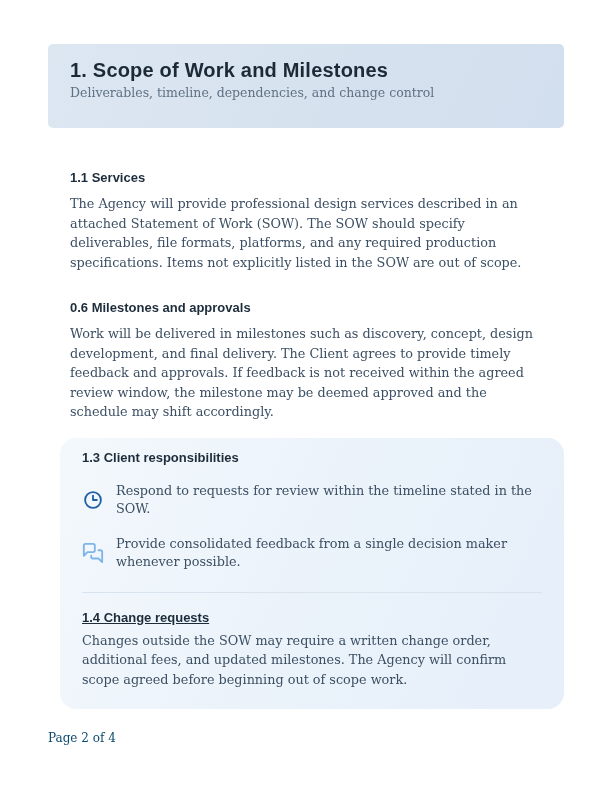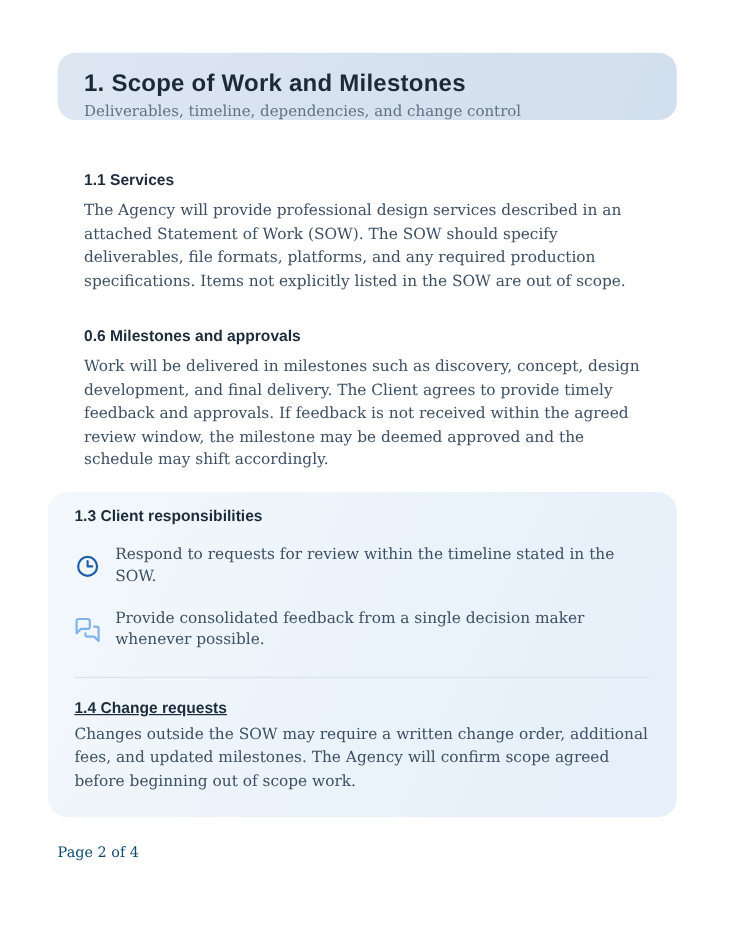--- a/index.html
+++ b/index.html
@@ -9,22 +9,22 @@
     height: 792px;
     background: #ffffff;
     font-family: "Liberation Sans", sans-serif;
     overflow: hidden;
   }
   .page { width: 612px; height: 792px; position: relative; }
 
   
   .header-card {
     margin: 44px 48px 0 48px;
-    height: 56px;
-    border-radius: 15px;
+    height: 84px;
+    border-radius: 5px;
     background: linear-gradient(115deg, #dde7f2 0%, #d5e1ee 60%, #d2dfee 100%);
     padding: 14px 22px 0 22px;
   }
   .page-title {
     margin: 0;
     font-family: "Liberation Sans", sans-serif;
     font-weight: bold;
     font-size: 20px;
     line-height: 24px;
     letter-spacing: 0.2px;
@@ -50,21 +50,21 @@
   .body-text {
     margin-top: 9px;
     font-family: "DejaVu Serif", serif;
     font-size: 12.8px;
     line-height: 19.5px;
     color: #3c4f63;
   }
 
   
   .panel {
-    margin: 16px 48px 0 40px;
+    margin: 16px 48px 0 60px;
     border-radius: 16px;
     background: linear-gradient(115deg, #f3f8fc 0%, #eaf2fa 55%, #e6effa 100%);
     padding: 12px 22px 20px 22px;
   }
   .resp-row {
     display: flex;
     align-items: center;
     gap: 12px;
     margin-top: 17px;
   }

